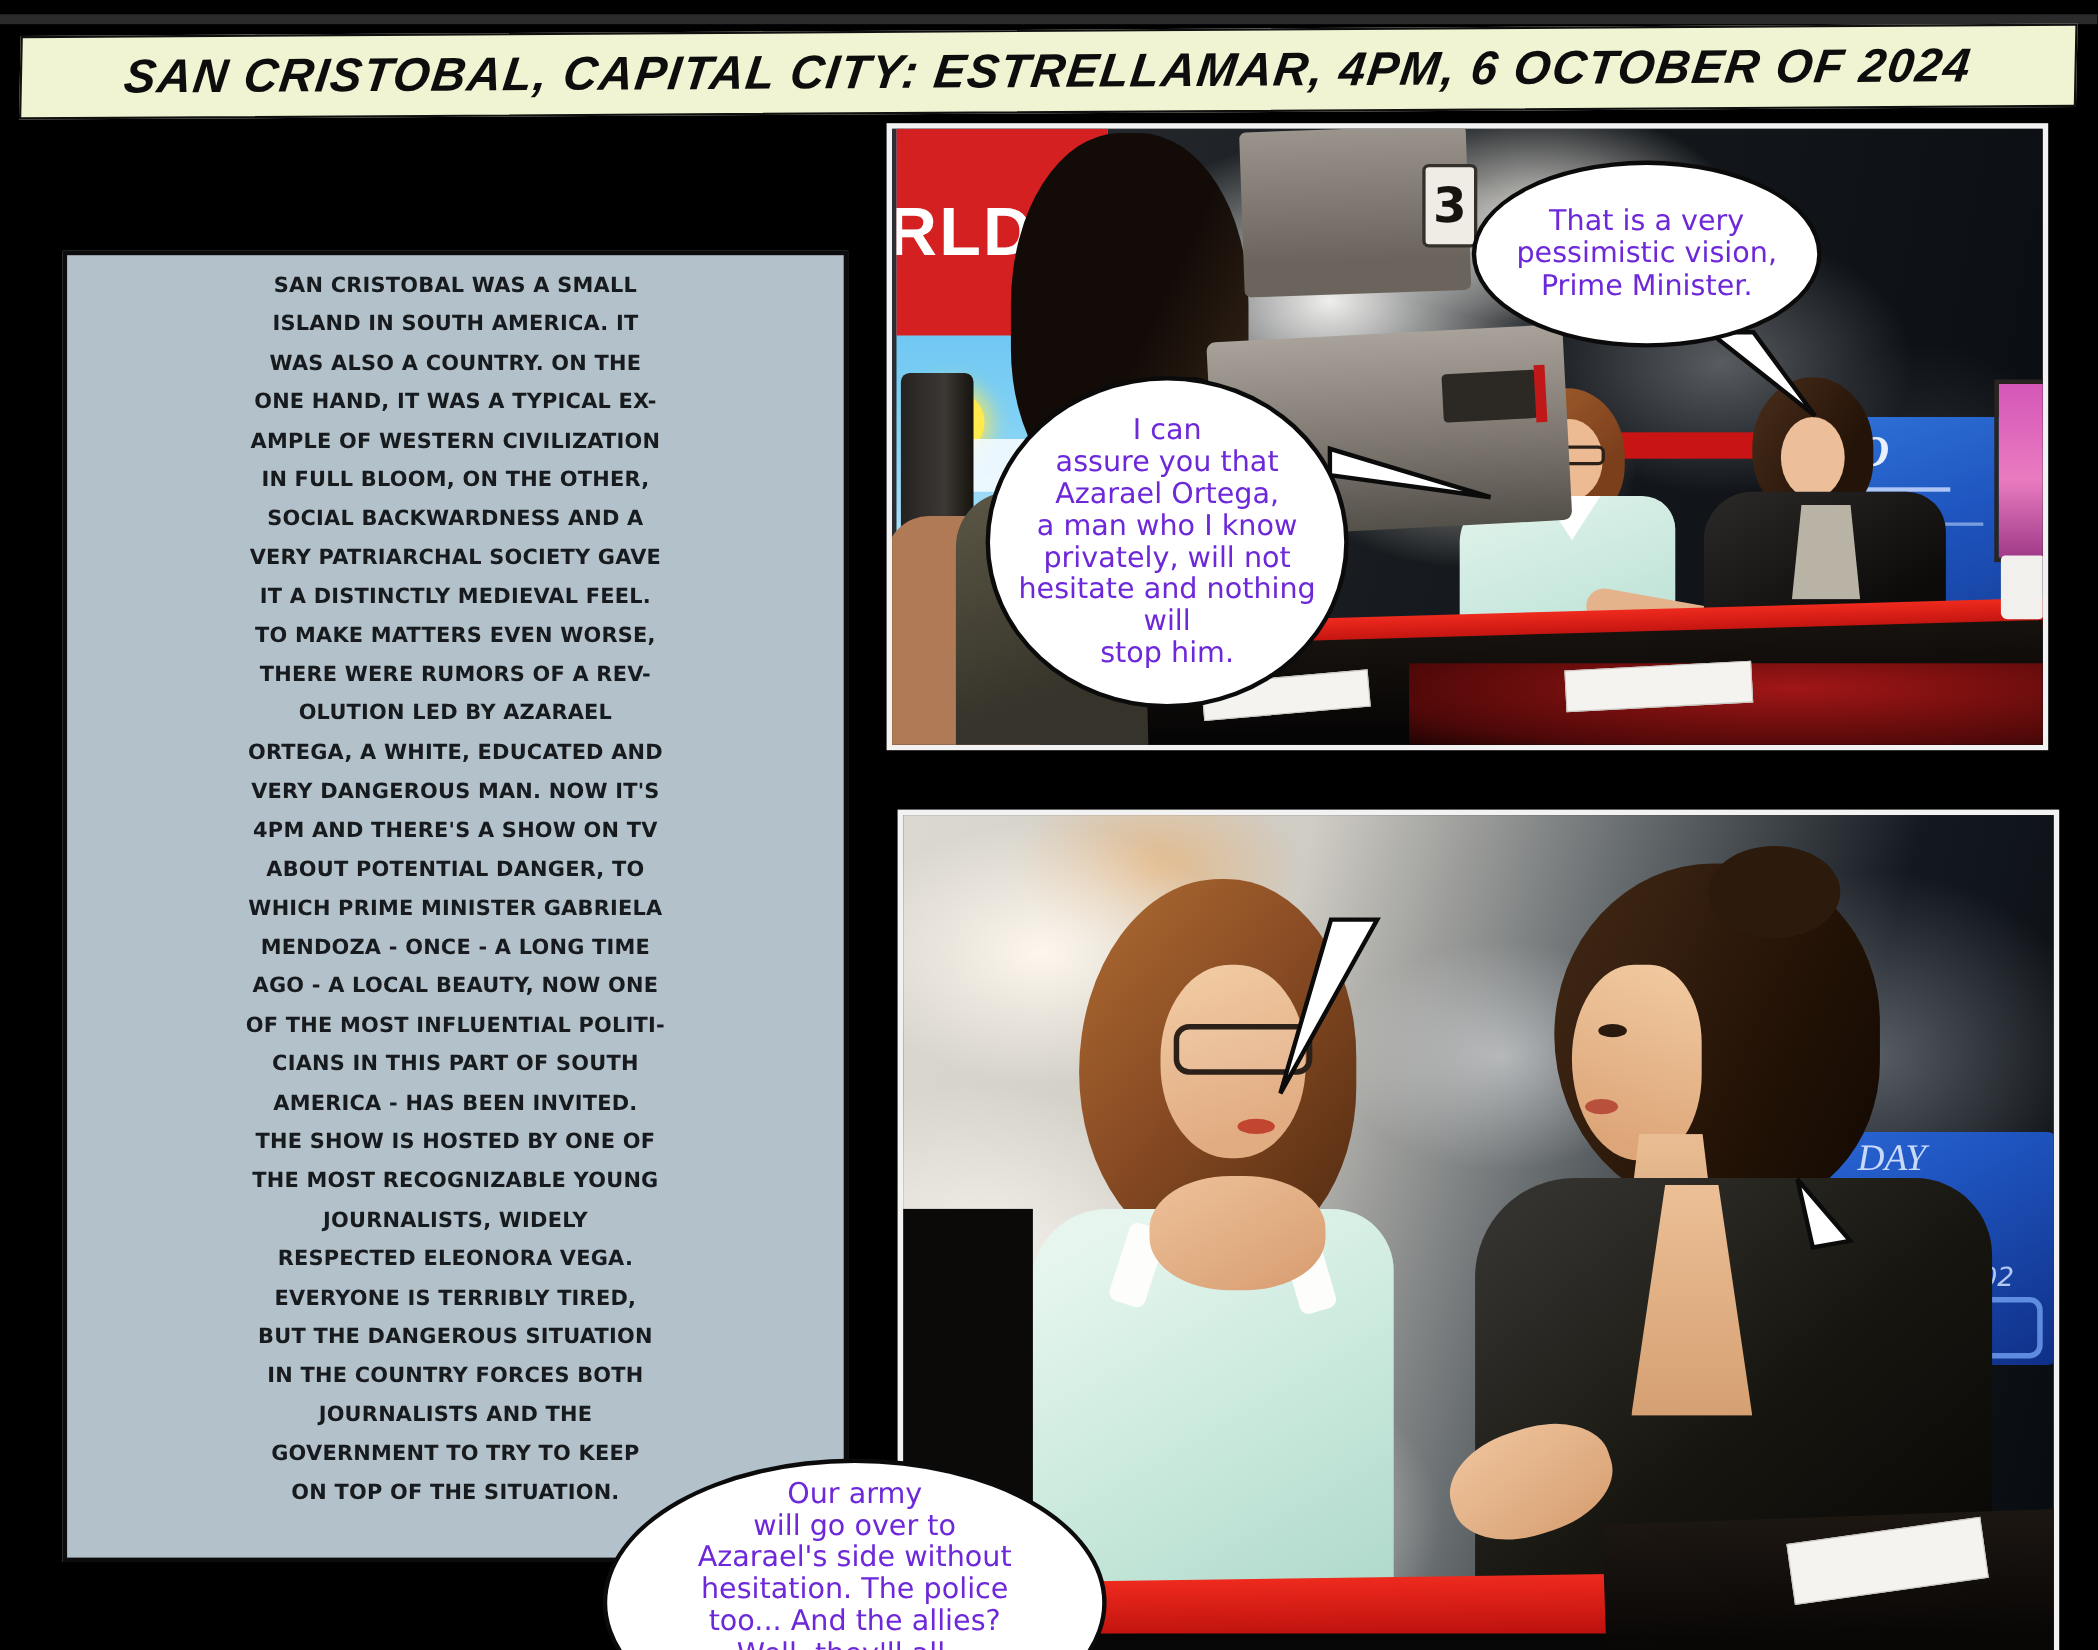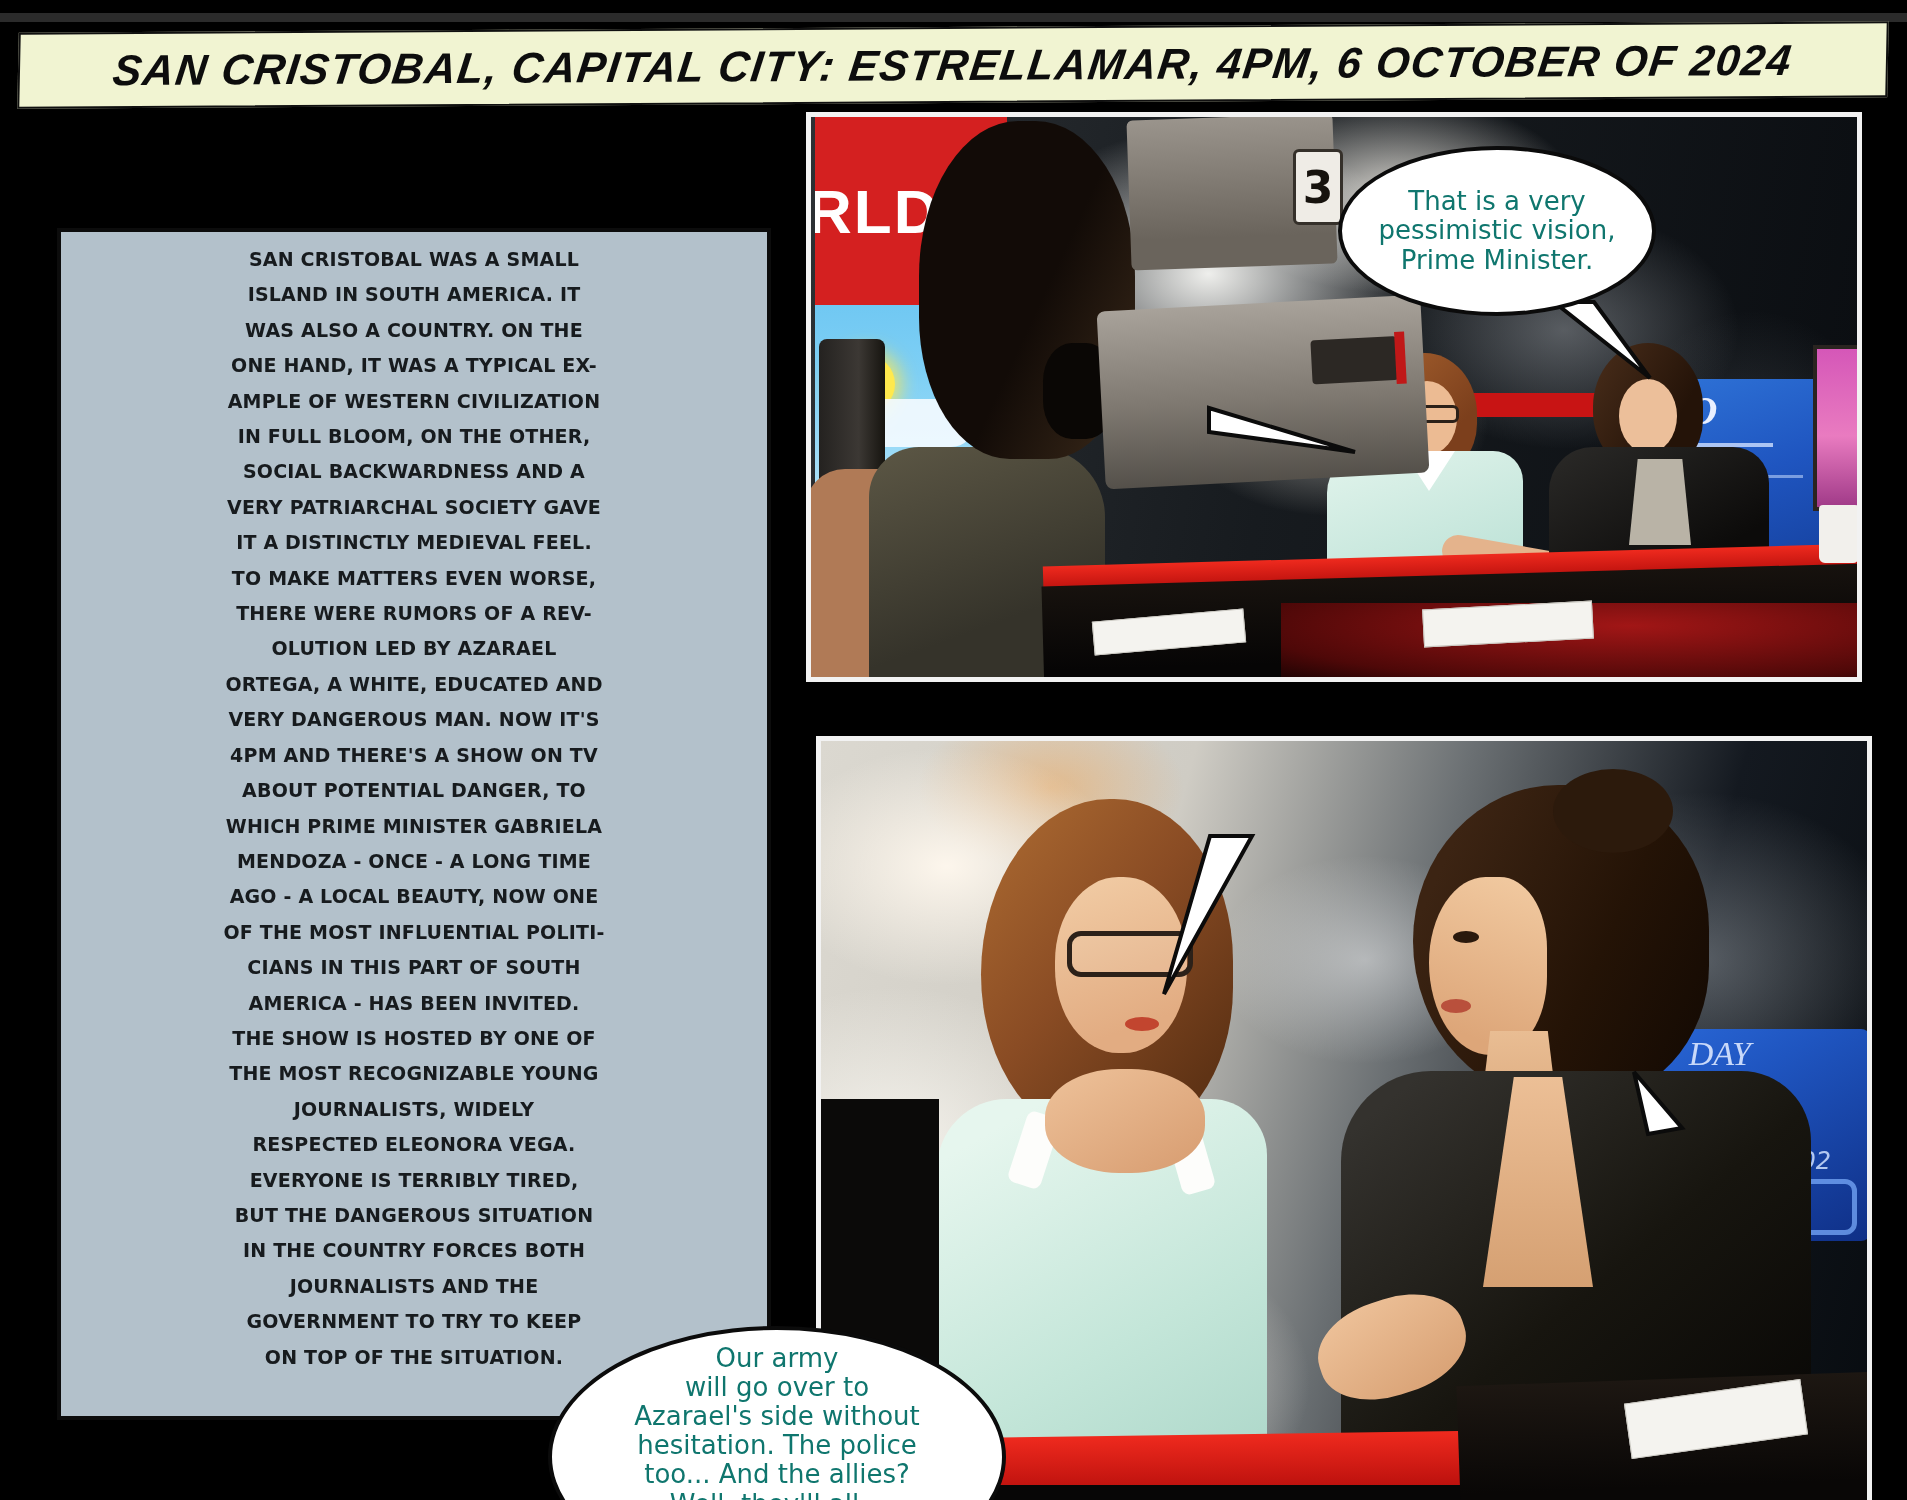--- a/index.html
+++ b/index.html
@@ -39,21 +39,21 @@
     radial-gradient(ellipse 300px 230px at 7% 52%, rgba(246,244,238,.95), transparent 70%),
     radial-gradient(ellipse 280px 210px at 28% 82%, rgba(236,233,227,.85), transparent 70%),
     radial-gradient(ellipse 230px 160px at 52% 28%, rgba(228,230,232,.55), transparent 65%),
     radial-gradient(ellipse 300px 240px at 84% 28%, rgba(216,224,230,.35), transparent 70%),
     radial-gradient(ellipse 270px 210px at 74% 74%, rgba(202,212,220,.28), transparent 70%),
     linear-gradient(105deg,#dbd8d0 0%,#cfccc4 30%,#6b7073 52%,#141920 74%,#070b0f 100%);}
 
   
   .bubble{background:#fff;border:4px solid #0b0b0b;border-radius:50%;box-sizing:border-box;
     display:flex;align-items:center;justify-content:center;text-align:center;z-index:40;
-    color:#0f766e;font-size:26px;line-height:1.12;white-space:pre-line;padding:8px 12px;}
+    color:#6d28d9;font-size:26px;line-height:1.12;white-space:pre-line;padding:8px 12px;}
   .tail{z-index:38;}
 
   
   .paper{background:#f4f3ef;border:1px solid #c9c7c0;}
   .red-trim{background:linear-gradient(180deg,#ef2a1e,#b80f0c);}
   .skin{background:#d9a37e;}
 </style>
 </head>
 <body>
 
@@ -206,20 +206,30 @@
   </svg>
   <div class="abs bubble" style="left:1338px;top:146px;width:318px;height:170px;">
     <span>That is a very
 pessimistic vision,
 Prime Minister.</span>
   </div>
 
   <svg class="abs tail" style="left:1205px;top:402px;" width="155" height="55" viewBox="0 0 155 55">
     <polygon points="4,6 4,30 150,50" fill="#fff" stroke="#0b0b0b" stroke-width="4"></polygon>
   </svg>
+  <div class="abs bubble" style="left:896px;top:342px;width:330px;height:302px;">
+    <span>I can
+assure you that
+Azarael Ortega,
+a man who I know
+privately, will not
+hesitate and nothing
+will
+stop him.</span>
+  </div>
 
   <svg class="abs tail" style="left:1148px;top:832px;" width="120" height="168" viewBox="0 0 120 168">
     <polygon points="62,4 104,4 16,162" fill="#fff" stroke="#0b0b0b" stroke-width="4"></polygon>
   </svg>
 
   <svg class="abs tail" style="left:1616px;top:1068px;" width="82" height="72" viewBox="0 0 82 72">
     <polygon points="18,4 32,66 66,60" fill="#fff" stroke="#0b0b0b" stroke-width="4"></polygon>
   </svg>
 
   <div class="abs bubble" style="left:548px;top:1326px;width:458px;height:262px;align-items:flex-start;padding-top:14px;">

